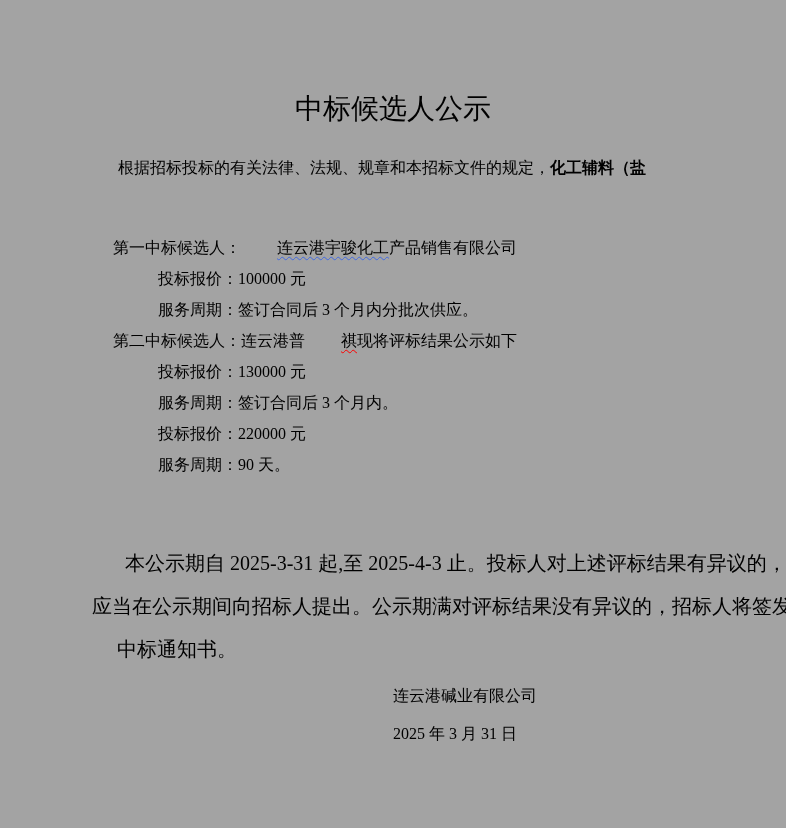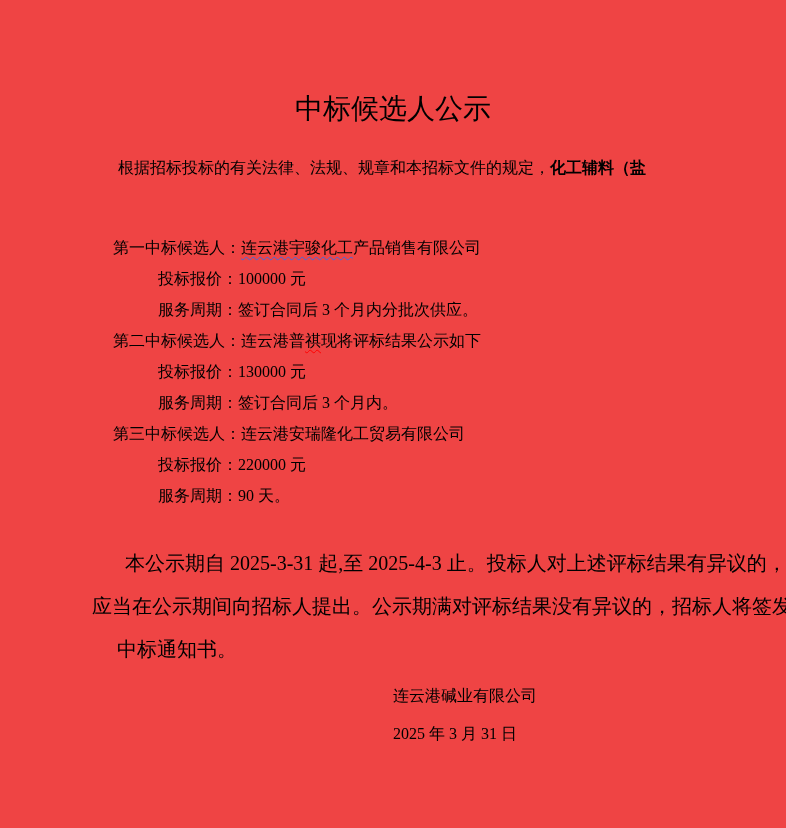--- a/index.html
+++ b/index.html
@@ -4,21 +4,21 @@
 <style>
   html, body {
     margin: 0;
     padding: 0;
     background: #ffffff;
   }
   .page {
     position: relative;
     width: 786px;
     height: 828px;
-    background: #ef4444;
+    background: #a3a3a3;
     color: #000000;
     font-family: "Liberation Serif", "DejaVu Serif", serif;
     overflow: hidden;
   }
   .title {
     position: absolute;
     top: 90px;
     left: 0;
     width: 100%;
     margin: 0;
@@ -46,20 +46,21 @@
     width: 560px;
     font-size: 16px;
     line-height: 31px;
   }
   .sub-line { padding-left: 45px; }
   .wavy {
     text-decoration-line: underline;
     text-decoration-style: wavy;
     text-decoration-thickness: 1px;
     text-underline-offset: 3px;
+    margin-left: 36px;
   }
   .closing {
     position: absolute;
     top: 542px;
     left: 92px;
     width: 610px;
     font-size: 20px;
     line-height: 43px;
   }
   .indent-close-1 { text-indent: 33px; }
@@ -92,21 +93,20 @@
       <div class="line sub-line"><span>服务周期：</span><span>签订合同后 3 个月内分批次供应。</span></div>
     </div>
 
     <div class="candidate">
       <div class="line"><span>第二中标候选人：</span><span>连云港普</span><span class="wavy" style="text-decoration-color: rgb(255, 0, 0);">祺</span><span>现将评标结果公示如下</span></div>
       <div class="line sub-line"><span>投标报价：</span><span>130000 元</span></div>
       <div class="line sub-line"><span>服务周期：</span><span>签订合同后 3 个月内。</span></div>
     </div>
 
     <div class="candidate">
-      <div class="line"><span>第三中标候选人：</span><span></span><span></span><span>连云港安瑞隆化工贸易有限公司</span></div>
       <div class="line sub-line"><span>投标报价：</span><span>220000 元</span></div>
       <div class="line sub-line"><span>服务周期：</span><span>90 天。</span></div>
     </div>
 
   </div>
 
   <div class="closing">
     <div class="line indent-close-1">本公示期自 2025-3-31 起,至 2025-4-3 止。投标人对上述评标结果有异议的，</div>
     <div class="line">应当在公示期间向招标人提出。公示期满对评标结果没有异议的，招标人将签发</div>
     <div class="line indent-close-3">中标通知书。</div>

